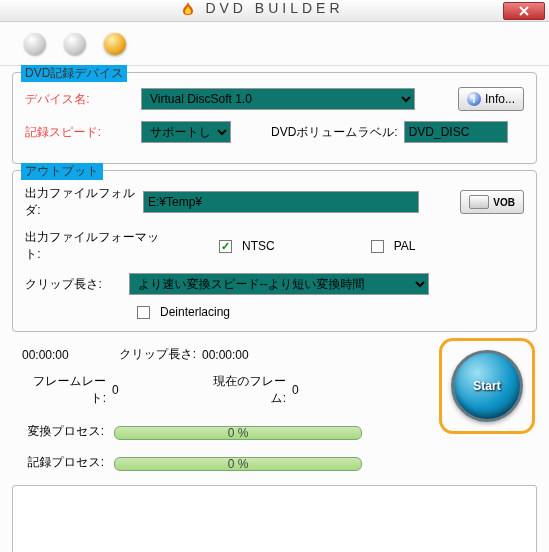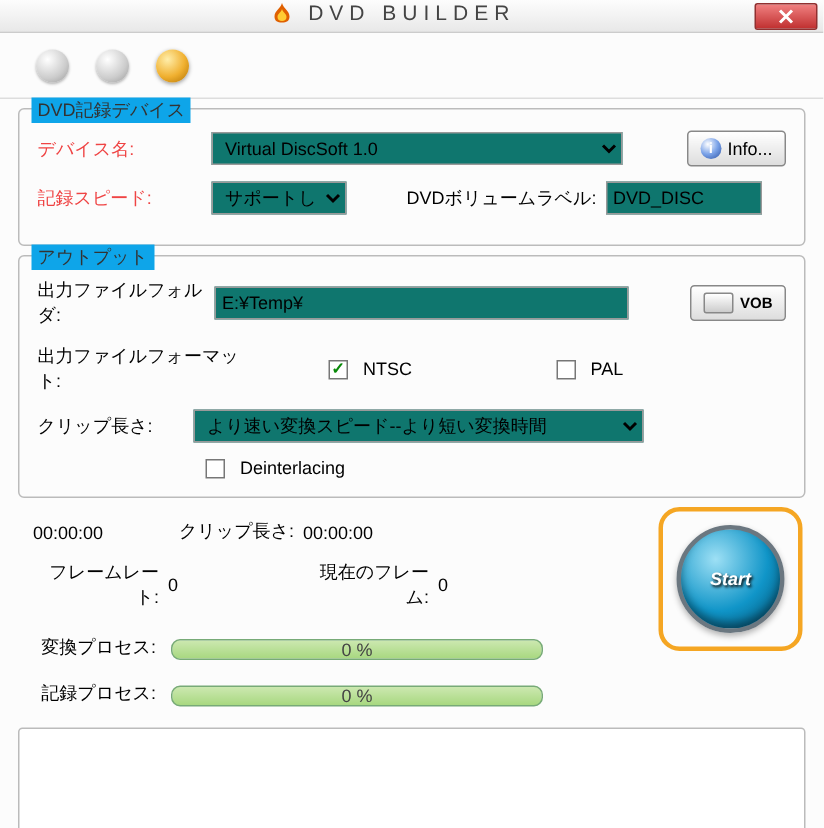--- a/index.html
+++ b/index.html
@@ -23,21 +23,21 @@
 .checkbox.checked::after{content:"✓";color:#0a8a0a;font-size:11px;font-weight:bold;line-height:1}
 .statsarea{padding:8px 22px 0;position:relative}
 .statrow{display:flex;align-items:center;margin-bottom:10px}
 .statrow .sl{width:90px;text-align:right;padding-right:6px}
 .statrow .sv{width:90px}
 .statrow .sl2{width:90px;text-align:right;padding-right:6px}
 .progressrow{display:flex;align-items:flex-end;margin-bottom:14px}
 .progressrow .pl{width:92px;text-align:right;padding-right:10px}
 .progressbar{width:248px;height:14px;border:1px solid #7a7;border-radius:6px;background:linear-gradient(#cce8b0,#a8d880);position:relative;display:flex;align-items:center;justify-content:center;font-size:10px;color:#444}
 .startwrap{position:absolute;right:14px;top:0;width:96px;height:96px;border:3px solid #f5a623;border-radius:14px;display:flex;align-items:center;justify-content:center;cursor:pointer}
-.startbtn{width:72px;height:72px;border-radius:50%;background:radial-gradient(circle at 35% 30%,#9ee0f5,#1095c8 55%,#045070);border:3px solid #6b7780;box-shadow:inset 0 -4px 6px rgba(0,0,0,.4),0 2px 4px rgba(0,0,0,.3);display:flex;align-items:center;justify-content:center;color:#fff;font-style:italic;font-weight:bold;font-size:18px;text-shadow:1px 1px 2px #000}
+.startbtn{width:72px;height:72px;border-radius:50%;background:radial-gradient(circle at 35% 30%,#9ee0f5,#1095c8 55%,#045070);border:3px solid #6b7780;box-shadow:inset 0 -4px 6px rgba(0,0,0,.4),0 2px 4px rgba(0,0,0,.3);display:flex;align-items:center;justify-content:center;color:#fff;font-weight:bold;font-size:18px;text-shadow:1px 1px 2px #000}
 .logarea{margin:4px 12px 10px;border:1px solid #bbb;border-radius:3px;height:84px;background:#fff;position:relative;overflow-y:scroll}
 .infoicon{width:14px;height:14px;border-radius:50%;background:radial-gradient(circle at 35% 30%,#fff,#7aa2e8 50%,#2a50a0);color:#fff;font-weight:bold;font-size:10px;display:flex;align-items:center;justify-content:center}
 .vobicon{width:20px;height:14px;border:1px solid #888;background:linear-gradient(#fff,#ccc);border-radius:2px}
 </style>
 </head>
 <body>
 
 <div class="titlebar">
   <svg class="icon" viewBox="0 0 16 16">
       <path fill="#e06000" d="M8 2c-1 4-5 5-5 9 0 3 2 4 5 4s5-1 5-4c0-4-4-5-5-9z"></path>

